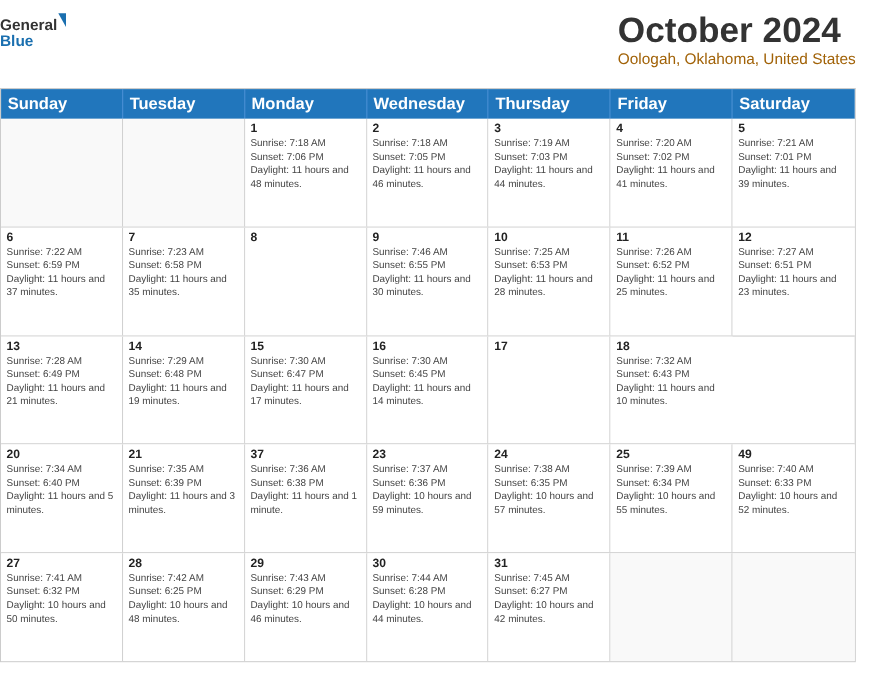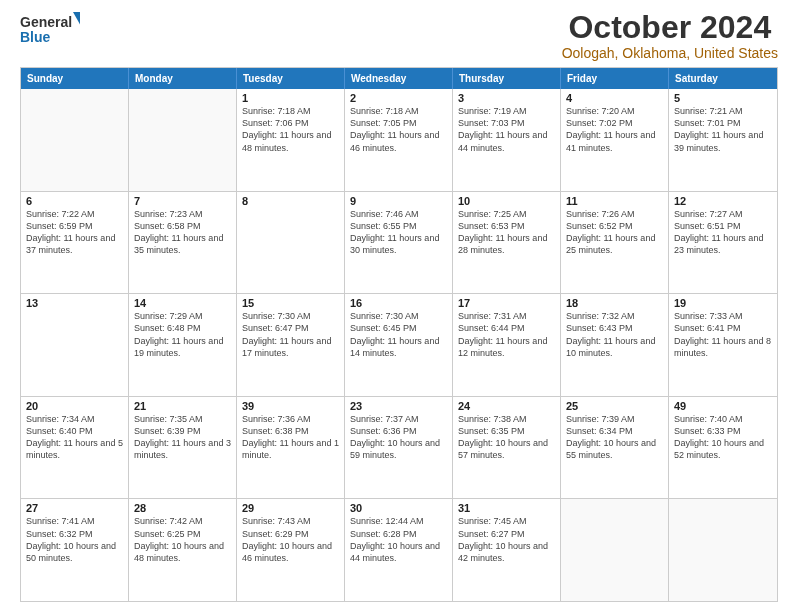--- a/index.html
+++ b/index.html
@@ -6,37 +6,38 @@
     body {
       width: 792px;
       height: 612px;
       font-family: Arial, sans-serif;
       background: #fff;
       overflow: hidden;
     }
     .page {
       width: 792px;
       height: 612px;
-      padding: 10px 14px 10px 20px;
+      padding: 10px 14px 10px 0;
       display: flex;
       flex-direction: column;
+      gap: 13px;
     }
     .header {
       display: flex;
       align-items: flex-start;
       justify-content: space-between;
       margin-bottom: 6px;
     }
     .logo {
       display: flex;
       align-items: center;
       gap: 2px;
     }
     .title-block {
-      text-align: center;
+      text-align: left;
     }
     .main-title {
       font-size: 32px;
       font-weight: bold;
       color: #333;
       line-height: 1.1;
     }
     .subtitle {
       font-size: 14px;
       color: #a16207;
@@ -47,21 +48,21 @@
       flex-direction: column;
       border: 1px solid #ccc;
     }
     .cal-header-row {
       display: grid;
       grid-template-columns: repeat(7, 1fr);
       background: #2176bc;
     }
     .cal-header-cell {
       color: #fff;
-      font-size: 10px;
+      font-size: 15px;
       font-weight: bold;
       padding: 5px 6px;
       text-align: left;
       border-right: 1px solid #4a90d4;
     }
     .cal-header-cell:last-child { border-right: none; }
     .cal-body {
       flex: 1;
       display: flex;
       flex-direction: column;
@@ -111,22 +112,22 @@
 </div>
     <div class="title-block">
       <div class="main-title">October 2024</div>
       <div class="subtitle">Oologah, Oklahoma, United States</div>
     </div>
   </div>
 
   <div class="calendar">
     <div class="cal-header-row">
     <div class="cal-header-cell">Sunday</div>
+        <div class="cal-header-cell">Tuesday</div>
         <div class="cal-header-cell">Monday</div>
-        <div class="cal-header-cell">Tuesday</div>
         <div class="cal-header-cell">Wednesday</div>
         <div class="cal-header-cell">Thursday</div>
         <div class="cal-header-cell">Friday</div>
         <div class="cal-header-cell">Saturday</div>
       </div>
     <div class="cal-body">
     <div class="cal-row">
           <div class="cal-cell empty"></div>
           <div class="cal-cell empty"></div>
           <div class="cal-cell">
@@ -208,20 +209,24 @@
             <span class="day-num">12</span>
             <div class="day-info">Sunrise: 7:27 AM
 Sunset: 6:51 PM
 Daylight: 11 hours
 and 23 minutes.</div>
           </div>
         </div>
         <div class="cal-row">
           <div class="cal-cell">
             <span class="day-num">13</span>
+            <div class="day-info">Sunrise: 7:28 AM
+Sunset: 6:49 PM
+Daylight: 11 hours
+and 21 minutes.</div>
           </div>
           <div class="cal-cell">
             <span class="day-num">14</span>
             <div class="day-info">Sunrise: 7:29 AM
 Sunset: 6:48 PM
 Daylight: 11 hours
 and 19 minutes.</div>
           </div>
           <div class="cal-cell">
             <span class="day-num">15</span>
@@ -232,57 +237,46 @@
           </div>
           <div class="cal-cell">
             <span class="day-num">16</span>
             <div class="day-info">Sunrise: 7:30 AM
 Sunset: 6:45 PM
 Daylight: 11 hours
 and 14 minutes.</div>
           </div>
           <div class="cal-cell">
             <span class="day-num">17</span>
-            <div class="day-info">Sunrise: 7:31 AM
-Sunset: 6:44 PM
-Daylight: 11 hours
-and 12 minutes.</div>
           </div>
           <div class="cal-cell">
             <span class="day-num">18</span>
             <div class="day-info">Sunrise: 7:32 AM
 Sunset: 6:43 PM
 Daylight: 11 hours
 and 10 minutes.</div>
           </div>
-          <div class="cal-cell">
-            <span class="day-num">19</span>
-            <div class="day-info">Sunrise: 7:33 AM
-Sunset: 6:41 PM
-Daylight: 11 hours
-and 8 minutes.</div>
-          </div>
         </div>
         <div class="cal-row">
           <div class="cal-cell">
             <span class="day-num">20</span>
             <div class="day-info">Sunrise: 7:34 AM
 Sunset: 6:40 PM
 Daylight: 11 hours
 and 5 minutes.</div>
           </div>
           <div class="cal-cell">
             <span class="day-num">21</span>
             <div class="day-info">Sunrise: 7:35 AM
 Sunset: 6:39 PM
 Daylight: 11 hours
 and 3 minutes.</div>
           </div>
           <div class="cal-cell">
-            <span class="day-num">39</span>
+            <span class="day-num">37</span>
             <div class="day-info">Sunrise: 7:36 AM
 Sunset: 6:38 PM
 Daylight: 11 hours
 and 1 minute.</div>
           </div>
           <div class="cal-cell">
             <span class="day-num">23</span>
             <div class="day-info">Sunrise: 7:37 AM
 Sunset: 6:36 PM
 Daylight: 10 hours
@@ -327,21 +321,21 @@
           </div>
           <div class="cal-cell">
             <span class="day-num">29</span>
             <div class="day-info">Sunrise: 7:43 AM
 Sunset: 6:29 PM
 Daylight: 10 hours
 and 46 minutes.</div>
           </div>
           <div class="cal-cell">
             <span class="day-num">30</span>
-            <div class="day-info">Sunrise: 12:44 AM
+            <div class="day-info">Sunrise: 7:44 AM
 Sunset: 6:28 PM
 Daylight: 10 hours
 and 44 minutes.</div>
           </div>
           <div class="cal-cell">
             <span class="day-num">31</span>
             <div class="day-info">Sunrise: 7:45 AM
 Sunset: 6:27 PM
 Daylight: 10 hours
 and 42 minutes.</div>

